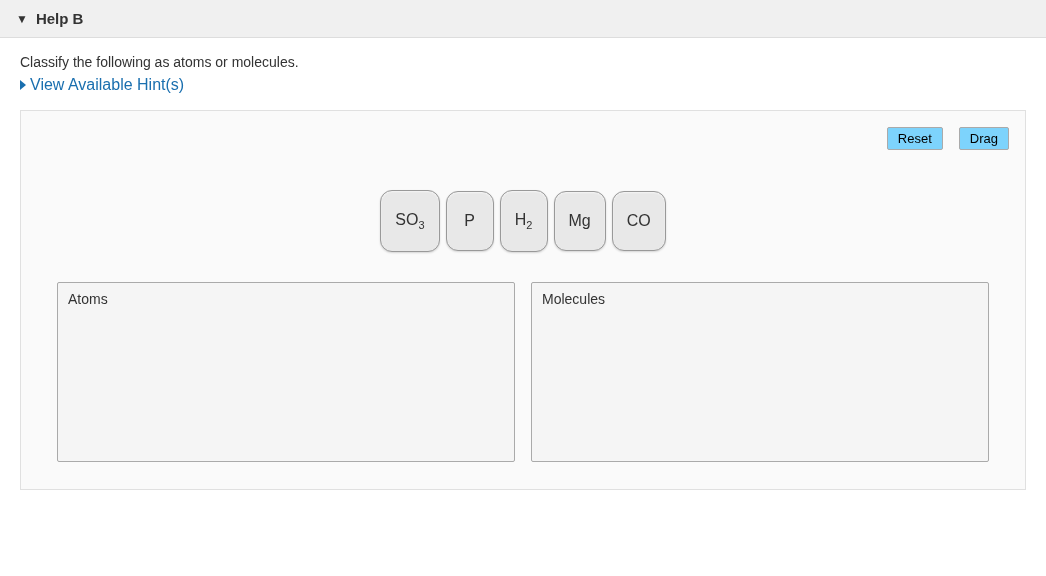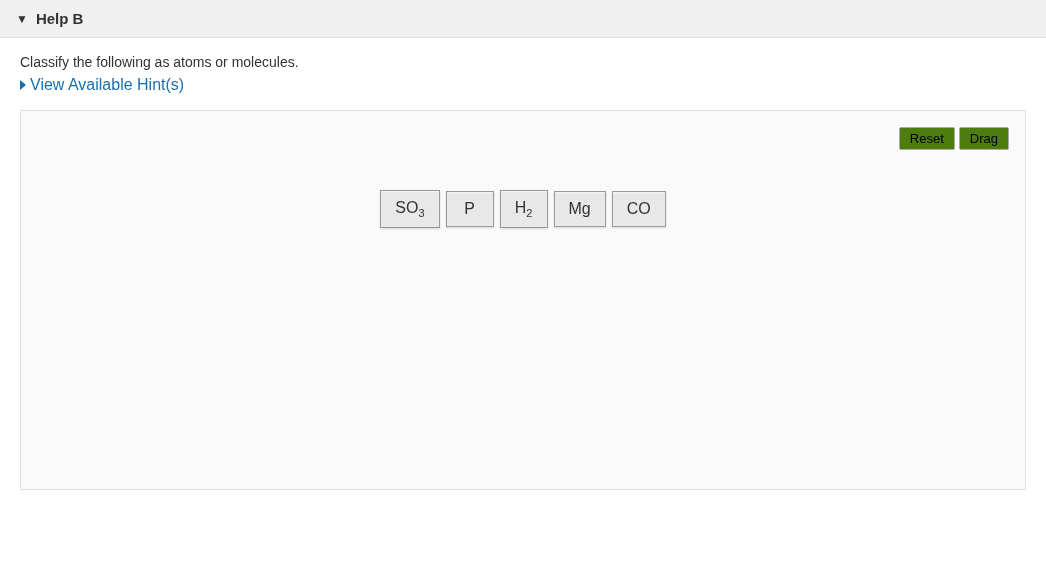--- a/index.html
+++ b/index.html
@@ -82,42 +82,43 @@
 
     .top-buttons {
       display: flex;
       justify-content: flex-end;
       gap: 4px;
       margin-bottom: 20px;
     }
 
     .btn-reset,
     .btn-help {
-      background: #4d7c0f;
+      background: #7dd3fc;
       border: 1px solid #aaa;
       padding: 3px 10px;
       font-size: 13px;
       cursor: pointer;
       border-radius: 2px;
+      margin-left: 12px;
     }
 
     .items-row {
       display: flex;
       justify-content: center;
       align-items: center;
       gap: 6px;
       margin-bottom: 30px;
       margin-top: 40px;
     }
 
     .drag-item {
       background: #e8e8e8;
       border: 1px solid #999;
-      border-radius: 0;
-      padding: 8px 14px;
+      border-radius: 12px;
+      padding: 20px 14px;
       font-size: 16px;
       cursor: grab;
       user-select: none;
       min-width: 48px;
       text-align: center;
       box-shadow: inset 0 1px 2px rgba(255,255,255,0.6), 0 1px 2px rgba(0,0,0,0.15);
     }
 
     .drag-item sub {
       font-size: 11px;
@@ -168,15 +169,23 @@
     </div>
 
     <div class="items-row">
       <div class="drag-item" draggable="true">SO<sub>3</sub></div>
       <div class="drag-item" draggable="true">P</div>
       <div class="drag-item" draggable="true">H<sub>2</sub></div>
       <div class="drag-item" draggable="true">Mg</div>
       <div class="drag-item" draggable="true">CO</div>
     </div>
 
+    <div class="bins-row">
+      <div class="bin">
+        <div class="bin-label">Atoms</div>
+      </div>
+      <div class="bin">
+        <div class="bin-label">Molecules</div>
+      </div>
+    </div>
 
   </div>
 </div>
 
 </body></html>

